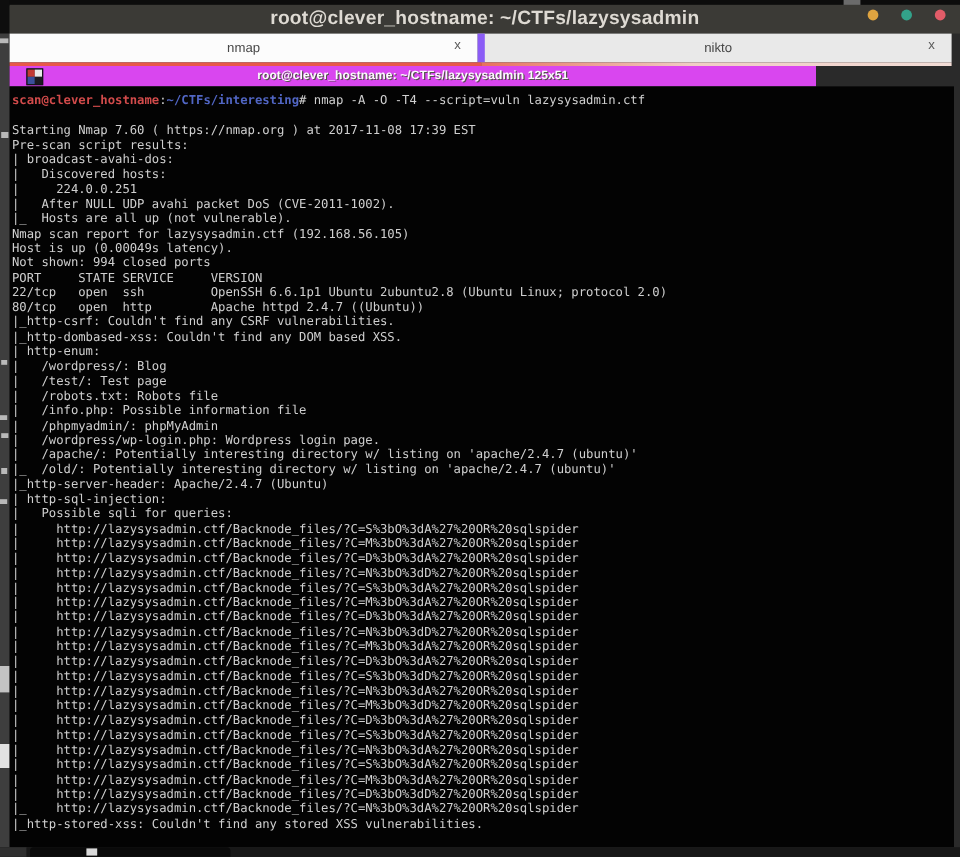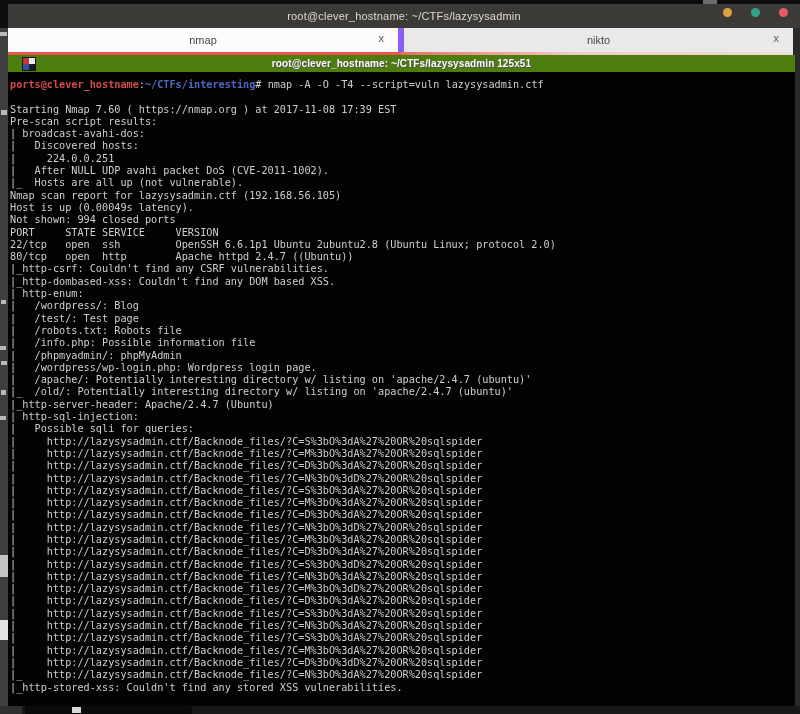--- a/index.html
+++ b/index.html
@@ -7,35 +7,35 @@
        font-family:"Liberation Sans",sans-serif;}
   
   .desktop-left-strip{position:absolute;left:0;top:28px;width:8px;height:678px;background:#3e3e3e;}
   .frag{position:absolute;background:#b9b9b9;}
   .top-black{position:absolute;left:0;top:0;width:800px;height:5px;background:#0c0c0c;}
   .corner-black{position:absolute;left:0;top:0;width:8px;height:28px;background:#0e0e0e;}
   .top-notch{position:absolute;left:703px;top:0;width:14px;height:5px;background:#6b6b6b;}
   
   .titlebar{position:absolute;left:8px;top:4px;width:792px;height:24px;background:#3b3a36;
             display:flex;align-items:center;justify-content:center;}
-  .titlebar .title{color:#dedad3;font-size:11px;font-weight:normal;letter-spacing:.2px;}
+  .titlebar .title{color:#dedad3;font-size:16px;font-weight:bold;letter-spacing:.2px;}
   .win-dots{position:absolute;right:12px;top:0;height:24px;display:flex;align-items:center;gap:19px;}
   .dot{width:9px;height:9px;border-radius:50%;}
   
   .tabbar{position:absolute;left:8px;top:28px;width:785px;height:24px;display:flex;}
   .tab{height:24px;display:flex;align-items:center;justify-content:center;position:relative;
        font-size:11px;color:#474747;}
   .tab.active{background:#fcfcfc;width:393px;text-align:center;}
   .tab.inactive{background:#e9e9e9;width:392px;border-left:6px solid #8b5cf6;}
   .tab .close{position:absolute;right:14px;top:4px;font-size:11px;color:#5a5a5a;cursor:default;}
   .underline-active{position:absolute;left:8px;top:52px;width:393px;height:3px;background:#e8574b;}
   .underline-inactive{position:absolute;left:401px;top:52px;width:392px;height:3px;
        background:linear-gradient(90deg,#e8705f,#f0cdc5 45%,#f2dcd6);}
   
-  .innerbar{position:absolute;left:8px;top:55px;width:787px;height:17px;background:#4d7c0f;
+  .innerbar{position:absolute;left:8px;top:55px;width:672px;height:17px;background:#d946ef;
             display:flex;align-items:center;justify-content:center;}
   .innerbar .inner-title{color:#fbfbfb;font-size:10px;font-weight:bold;
             text-shadow:1px 1px 0 #55524f;letter-spacing:.1px;}
   .term-icon{position:absolute;left:14px;top:2px;width:12px;height:12px;background:#23222b;
              border:1px solid #14131a;display:grid;grid-template-columns:6px 6px;grid-template-rows:6px 6px;}
   .term-icon i{display:block;}
   .term-icon .q1{background:#c23a34;}
   .term-icon .q2{background:#e8e8e8;}
   .term-icon .q3{background:#3a4f9b;}
   .term-icon .q4{background:#1b1b22;}
@@ -97,21 +97,21 @@
   <span class="term-icon">
       <i class="q1"></i>
       <i class="q2"></i>
       <i class="q3"></i>
       <i class="q4"></i>
     </span>
   <span class="inner-title">root@clever_hostname: ~/CTFs/lazysysadmin 125x51</span>
 </div>
 
 <div class="terminal">
-<pre><span class="p-red">ports@clever_hostname</span><span class="p-plain">:</span><span class="p-blue">~/CTFs/interesting</span><span class="p-plain"># </span><span class="p-plain">nmap -A -O -T4 --script=vuln lazysysadmin.ctf</span>
+<pre><span class="p-red">scan@clever_hostname</span><span class="p-plain">:</span><span class="p-blue">~/CTFs/interesting</span><span class="p-plain"># </span><span class="p-plain">nmap -A -O -T4 --script=vuln lazysysadmin.ctf</span>
 <span>
 Starting Nmap 7.60 ( https://nmap.org ) at 2017-11-08 17:39 EST
 Pre-scan script results:
 | broadcast-avahi-dos: 
 |   Discovered hosts:
 |     224.0.0.251
 |   After NULL UDP avahi packet DoS (CVE-2011-1002).
 |_  Hosts are all up (not vulnerable).
 Nmap scan report for lazysysadmin.ctf (192.168.56.105)
 Host is up (0.00049s latency).

